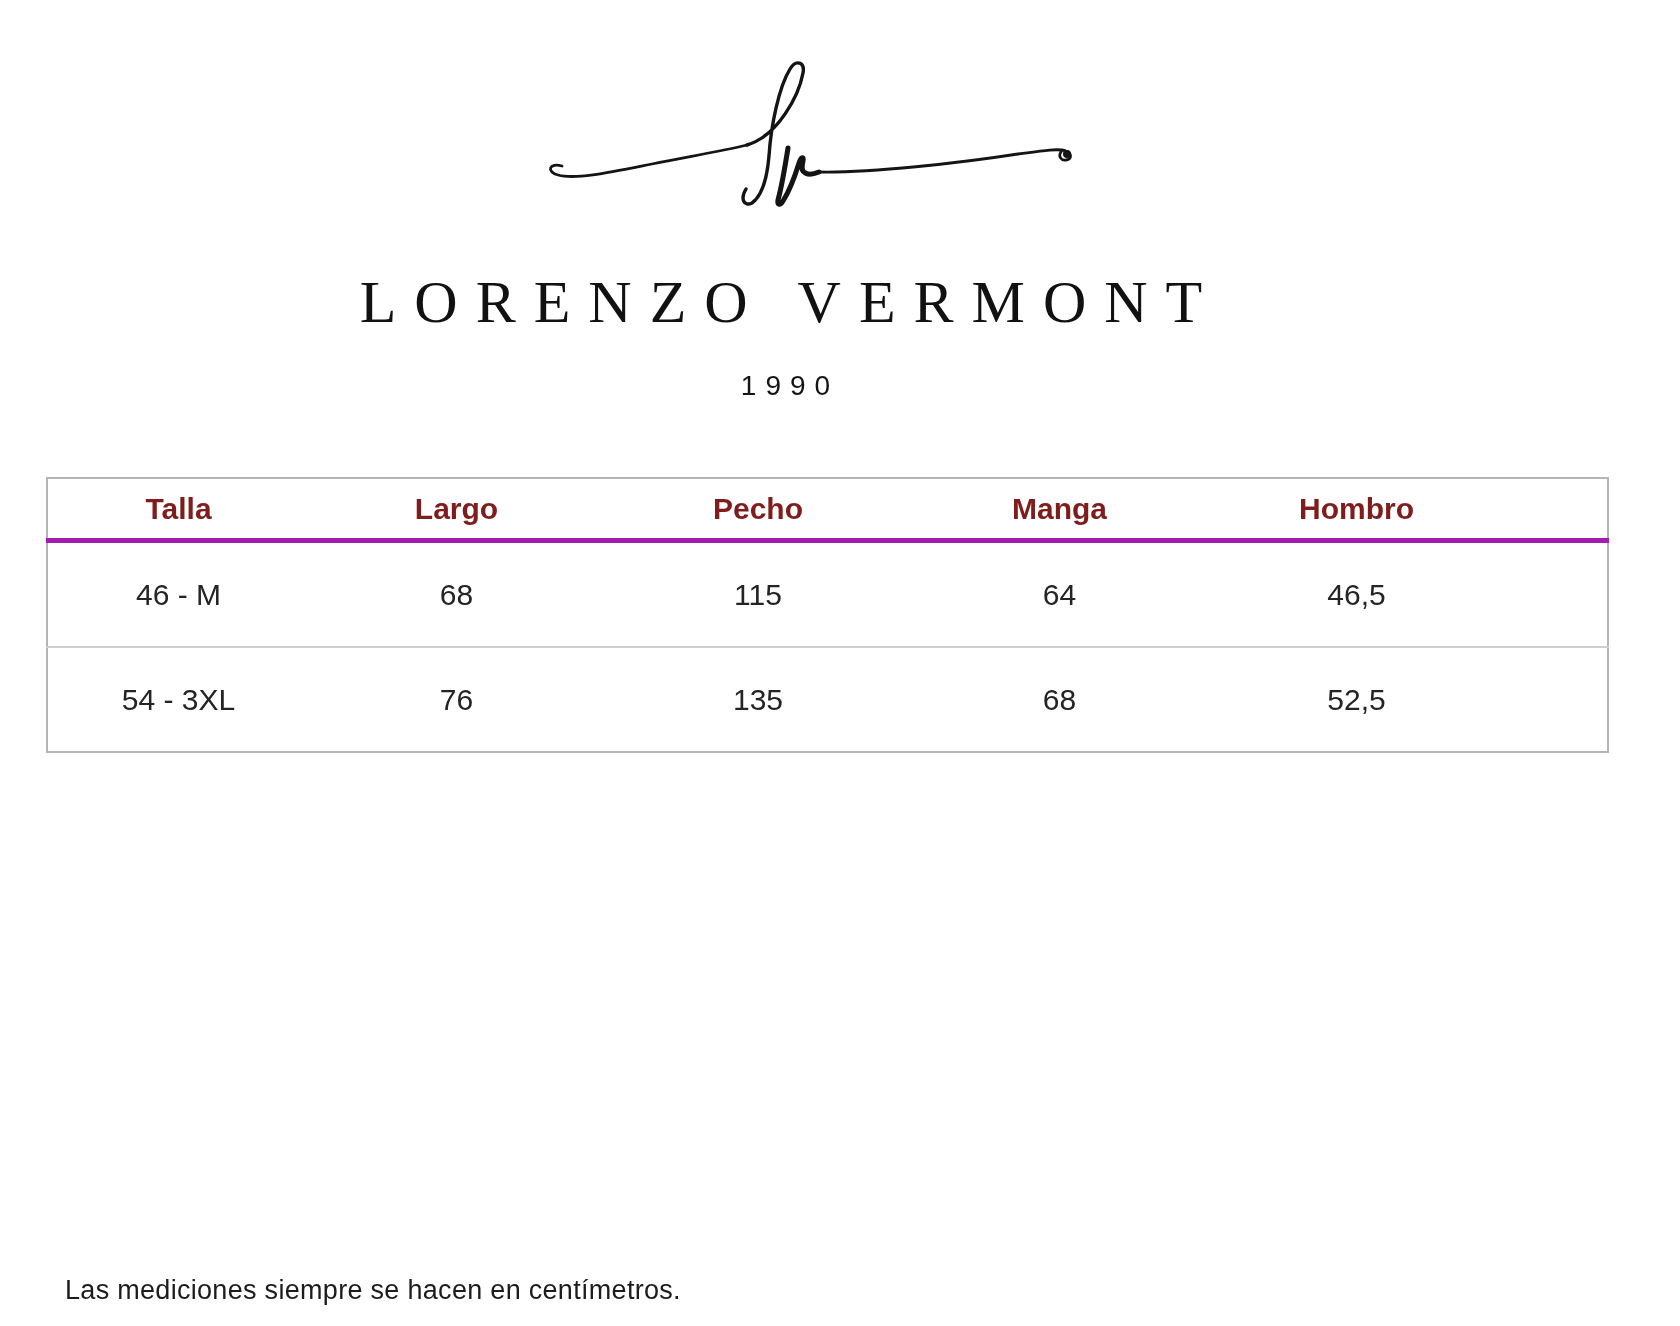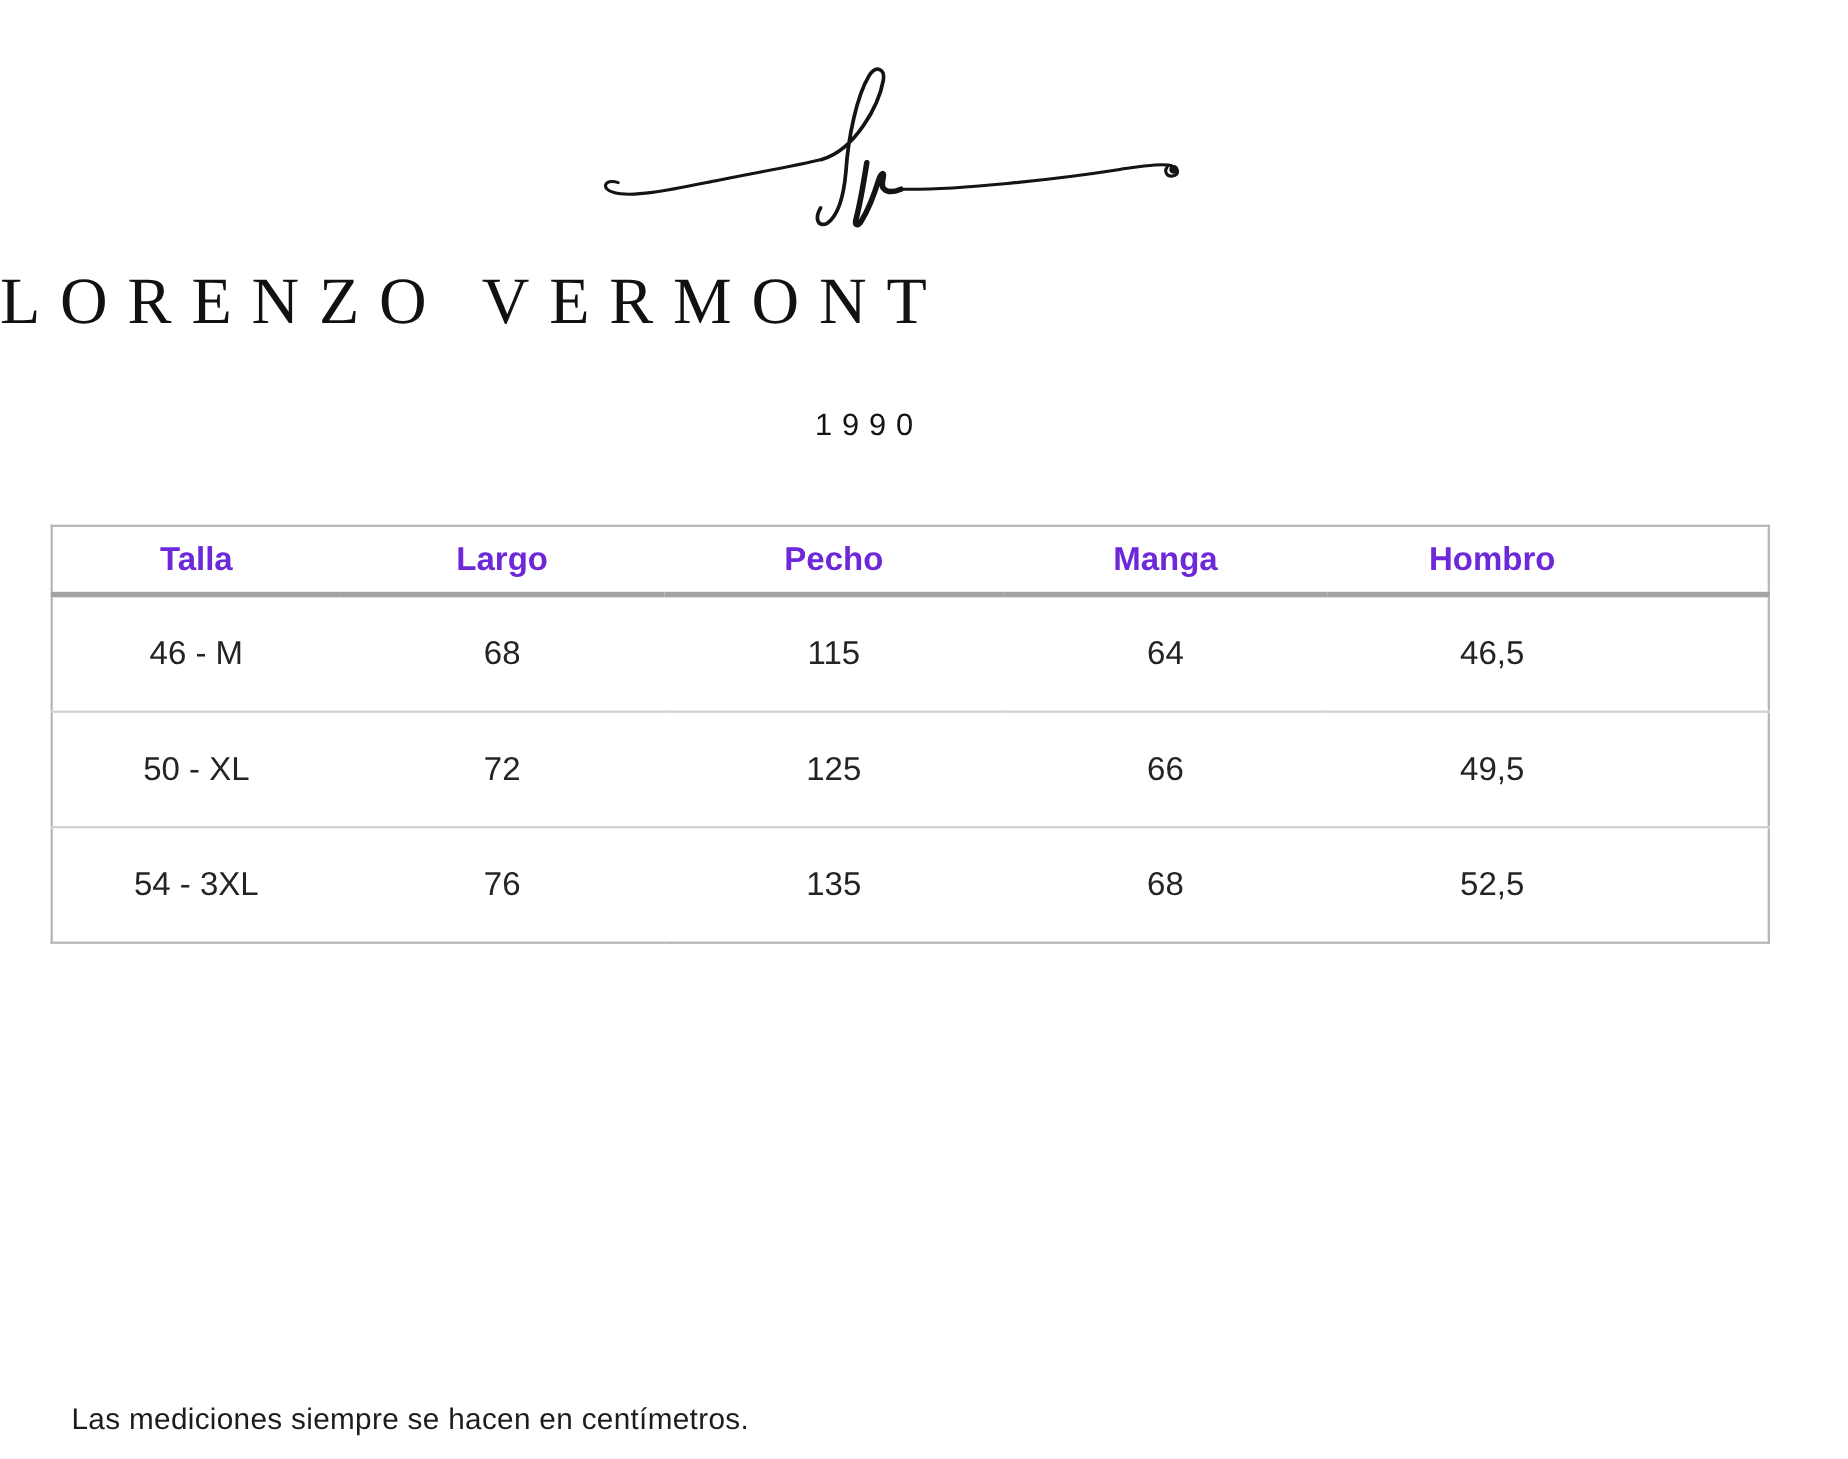--- a/index.html
+++ b/index.html
@@ -18,23 +18,24 @@
   }
 
   
   .signature-svg {
     position: absolute;
     left: 540px;
     top: 52px;
   }
   .brand-name {
     position: absolute;
-    top: 244px;
+    top: 272px;
     left: 0;
     width: 1580px;
+    text-align: center;
     font-family: "Liberation Serif", serif;
     font-size: 60px;
     font-weight: 400;
     letter-spacing: 18px;
     color: #111111;
     line-height: 1;
     white-space: nowrap;
   }
   .brand-year {
     position: absolute;
@@ -59,22 +60,22 @@
     table-layout: fixed;
     border: 2px solid #b5b5b5;
     background: #ffffff;
   }
   .size-table th {
     height: 59px;
     vertical-align: middle;
     text-align: center;
     font-size: 30px;
     font-weight: 700;
-    color: #6d28d9;
-    border-bottom: 5px solid #a3a3a3;
+    color: #7f1d1d;
+    border-bottom: 5px solid #a21caf;
     padding: 0;
   }
   .size-table td {
     height: 103px;
     vertical-align: middle;
     text-align: center;
     font-size: 30px;
     font-weight: 300;
     color: #242424;
     padding: 0;
@@ -134,27 +135,20 @@
     </thead>
     <tbody>
       <tr>
         <td>46 - M</td>
         <td>68</td>
         <td>115</td>
         <td>64</td>
         <td class="col-last">46,5</td>
       </tr>
       <tr>
-        <td>50 - XL</td>
-        <td>72</td>
-        <td>125</td>
-        <td>66</td>
-        <td class="col-last">49,5</td>
-      </tr>
-      <tr>
         <td>54 - 3XL</td>
         <td>76</td>
         <td>135</td>
         <td>68</td>
         <td class="col-last">52,5</td>
       </tr>
     </tbody>
   </table>
 
   <p class="note">Las mediciones siempre se hacen en centímetros.</p>

